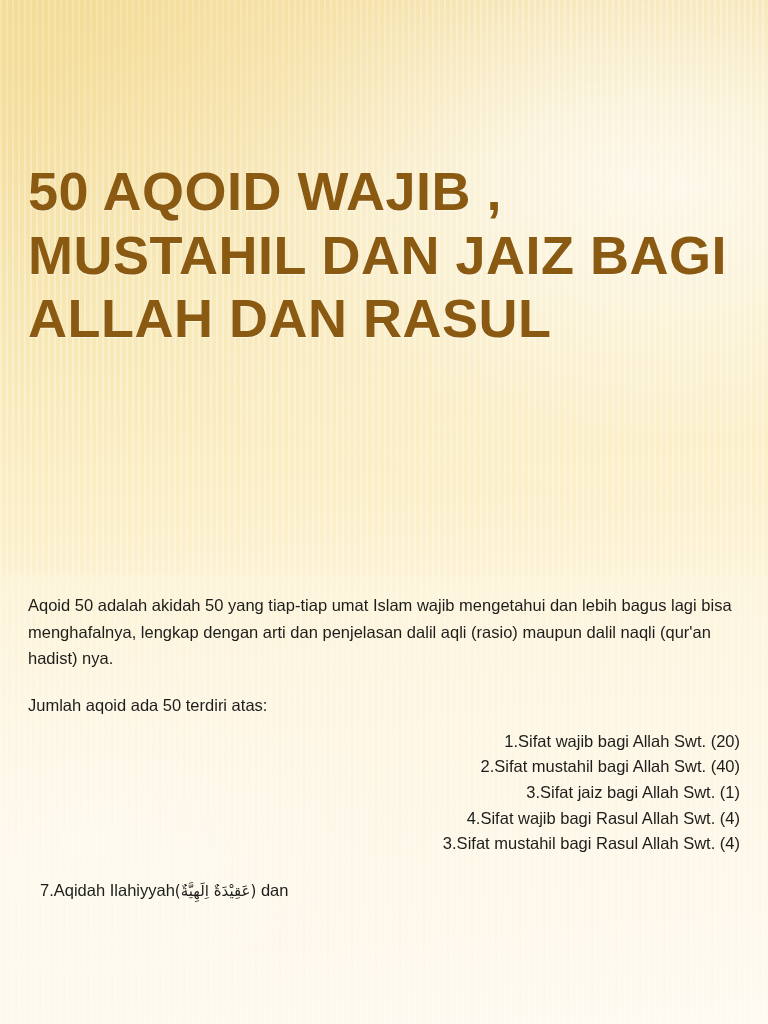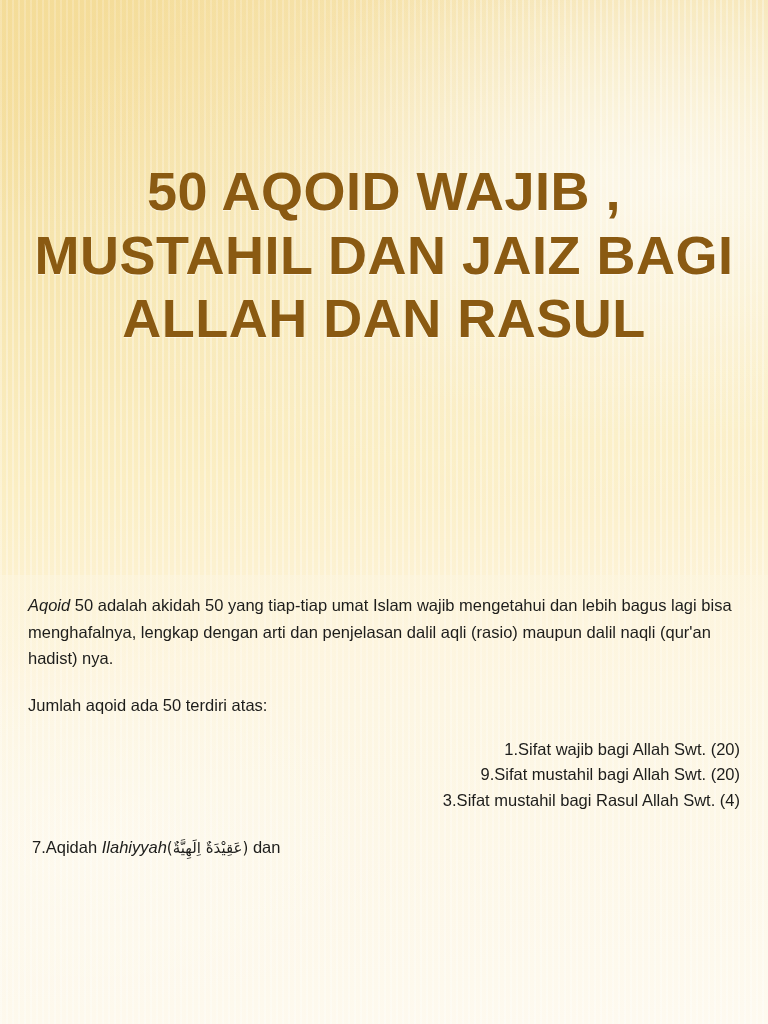--- a/index.html
+++ b/index.html
@@ -45,21 +45,20 @@
     top: 575px;
     height: 449px;
     background:
       linear-gradient(180deg, rgba(253,246,224,0.55) 0%, rgba(254,250,238,0.2) 28%, rgba(255,253,247,0.0) 100%);
   }
   .title-block {
     position: absolute;
     top: 160px;
     left: 28px;
     width: 712px;
-    text-align: center;
   }
   .title-block .title {
     margin: 0;
     color: #8a5a12;
     font-size: 54px;
     line-height: 1.18;
     font-weight: bold;
     letter-spacing: 0.5px;
     text-shadow: 0 1px 0 rgba(255,255,255,0.5);
   }
@@ -69,43 +68,42 @@
     left: 28px;
     width: 712px;
     color: #1d1d1b;
     font-size: 16.5px;
     line-height: 1.62;
   }
   .para {
     margin: 0 0 20px 0;
   }
   .para.tight {
-    margin-bottom: 18px;
+    margin-bottom: 10px;
   }
   .list {
     margin: 0 0 20px 0;
     padding: 0;
     list-style: none;
   }
   .list li {
     margin: 0;
     line-height: 1.55;
     text-align: right;
   }
   .italic {
-    font-style: italic;
   }
   .arabic {
     font-family: "DejaVu Sans", sans-serif;
     font-size: 15px;
     direction: rtl;
     unicode-bidi: isolate;
   }
   .last-line {
-    margin: 4px;
+    margin: 12px;
   }
 </style>
 </head>
 <body>
 
 <div class="slide">
 
   <div class="sheen sheen-top"></div>
   <div class="sheen sheen-bottom"></div>
 
@@ -114,21 +112,23 @@
   </div>
 
   <div class="body-block">
 
     <p class="para"><span class="italic">Aqoid</span><span> 50 adalah akidah 50 yang tiap-tiap umat Islam wajib mengetahui dan lebih bagus lagi bisa menghafalnya, lengkap dengan arti dan penjelasan dalil aqli (rasio) maupun dalil naqli (qur'an hadist) nya.</span></p>
 
     <p class="para tight">Jumlah aqoid ada 50  terdiri atas:</p>
 
     <ul class="list">
       <li>1.Sifat wajib bagi Allah Swt. (20)</li>
-      <li>9.Sifat mustahil bagi Allah Swt. (20)</li>
+      <li>2.Sifat mustahil bagi Allah Swt. (40)</li>
+      <li>3.Sifat jaiz bagi Allah Swt. (1)</li>
+      <li>4.Sifat wajib bagi Rasul Allah Swt. (4)</li>
       <li>3.Sifat mustahil bagi Rasul Allah Swt. (4)</li>
     </ul>
 
 
     <p class="last-line"><span>7.Aqidah </span><span class="italic">Ilahiyyah</span><span class="arabic">(عَقِيْدَةٌ اِلَهِيَّةٌ)</span><span> dan</span></p>
 
   </div>
 </div>
 
 </body></html>

